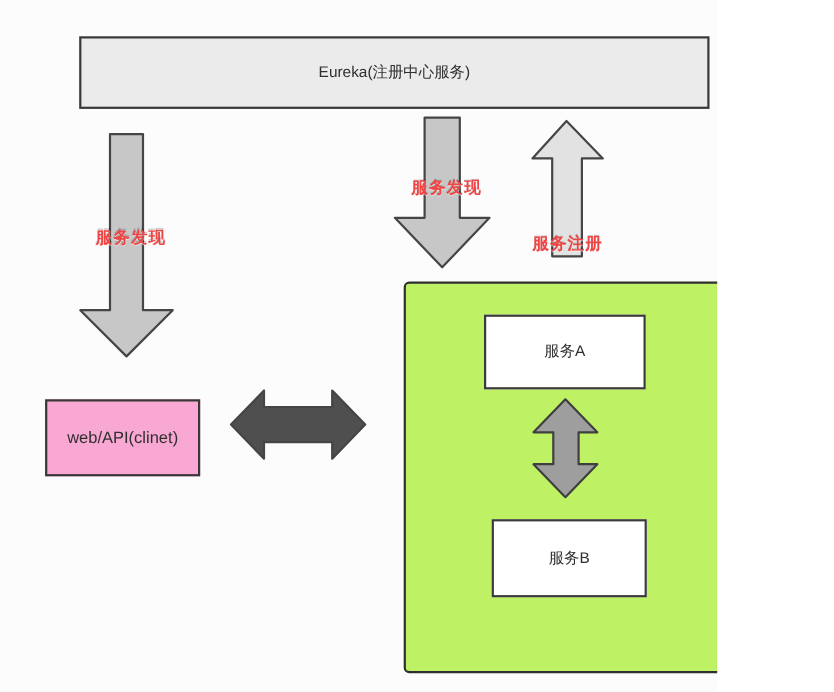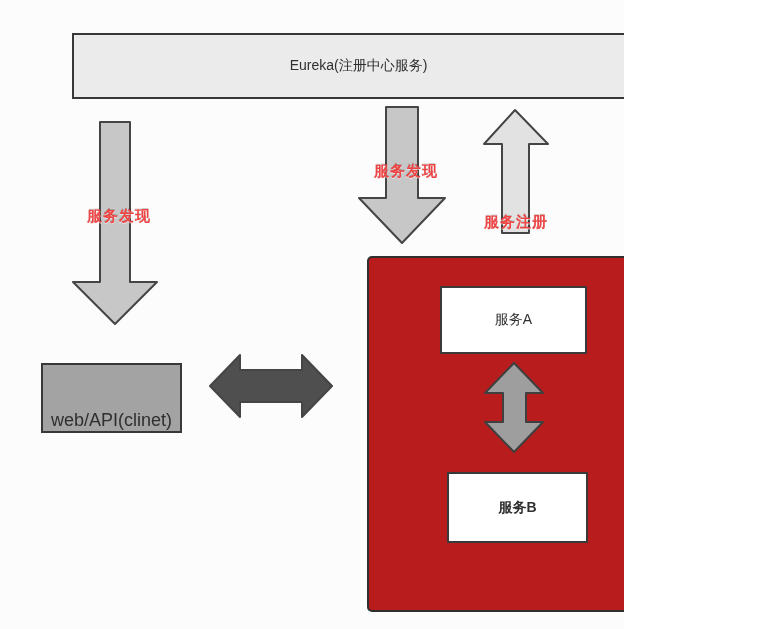--- a/index.html
+++ b/index.html
@@ -5,56 +5,55 @@
   html,body{margin:0;padding:0;}
   body{
     font-family:"Liberation Sans","DejaVu Sans",sans-serif;
     background:#ffffff;
   }
   .canvas{
     position:relative;
     width:624px;height:629px;
     background:#fcfcfc;
     overflow:hidden;
+    padding-left:28px;
   }
   .box{
     position:absolute;
     box-sizing:border-box;
     display:flex;align-items:center;justify-content:center;
     font-size:14px;color:#2f2f2f;
     border:2px solid #383838;
   }
   .box-eureka{
     left:72px;top:33px;width:573px;height:66px;
     background:#ebebeb;
   }
   .box-client{
     left:41px;top:363px;width:141px;height:70px;
-    background:#a3a3a3;
-    font-size:18px;
-    align-items:flex-end;
+    background:#f9a8d4;
+    font-size:15px;
   }
   .container-gray{
     position:absolute;
     box-sizing:border-box;
     left:367px;top:256px;width:368px;height:356px;
-    background:#b91c1c;
+    background:#bef264;
     border:2px solid #2f2f2f;
     border-radius:5px;
   }
   .box-service-a{
     left:71px;top:28px;width:147px;height:68px;
     background:#ffffff;
     border:2px solid #3a3a3a;
   }
   .box-service-b{
     left:78px;top:214px;width:141px;height:71px;
     background:#ffffff;
     border:2px solid #3a3a3a;
-    font-weight:bold;
   }
   .arrow-layer{
     position:absolute;left:0;top:0;width:758px;height:629px;
     pointer-events:none;
   }
   .arrow-label{
     position:absolute;
     transform:translate(-50%,-50%);
     font-size:15px;
     font-weight:bold;

